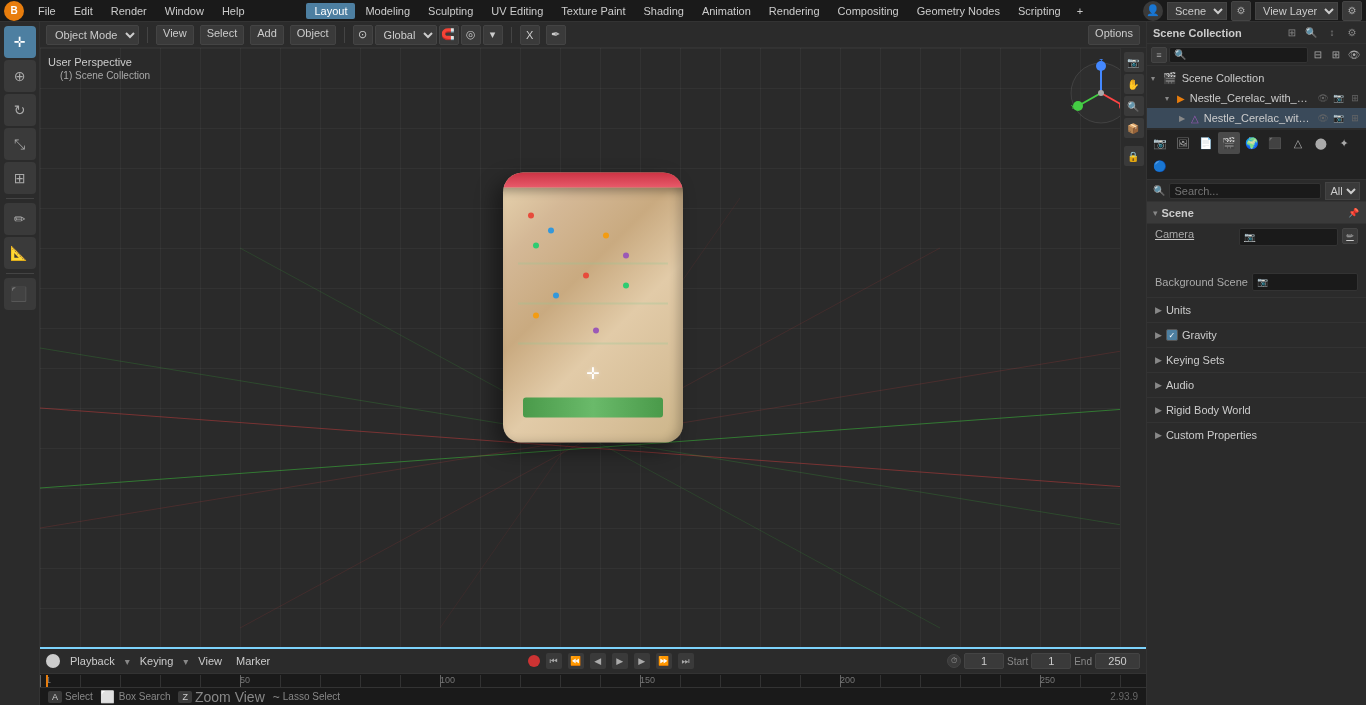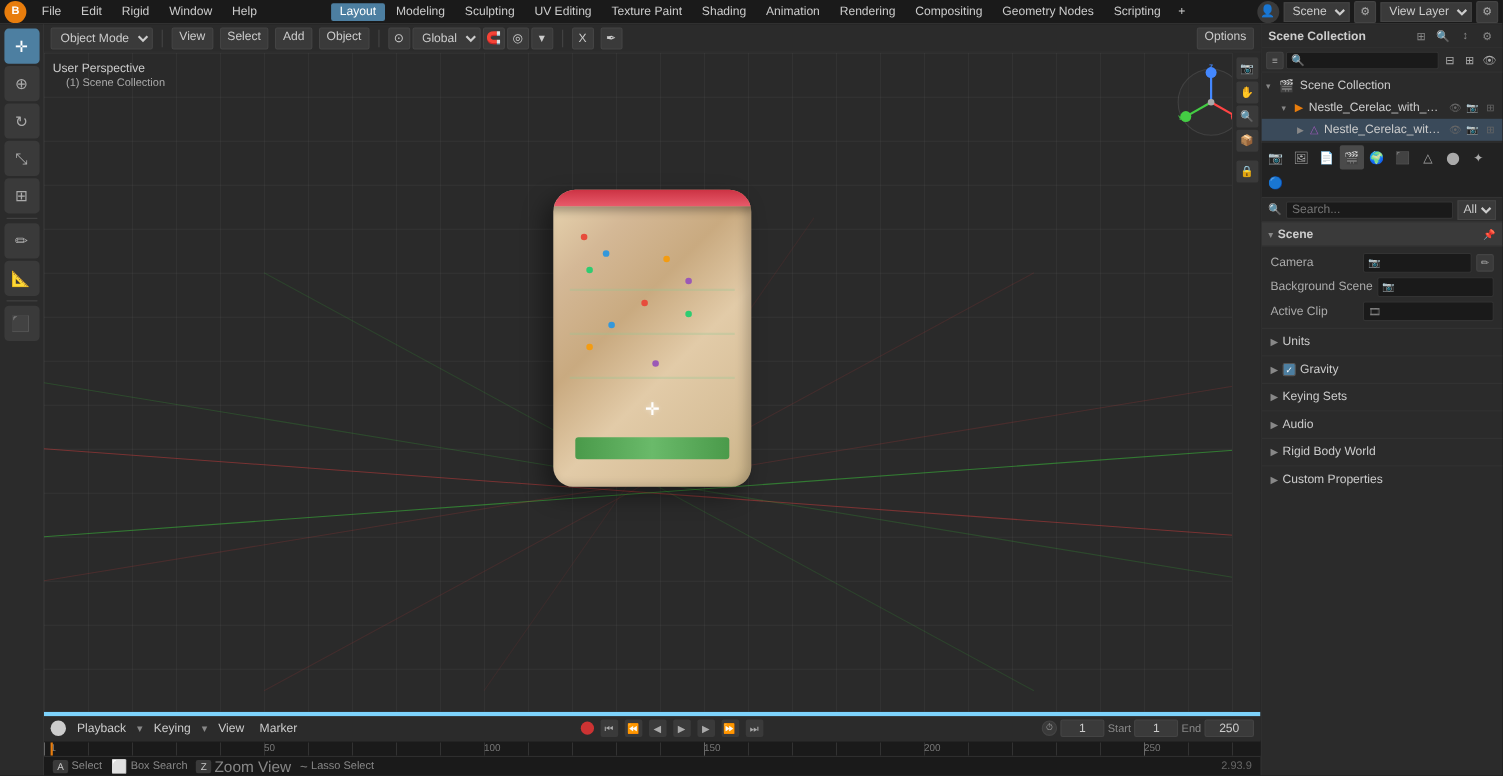--- a/index.html
+++ b/index.html
@@ -95,21 +95,21 @@
     
     .perspective-lines { position: absolute; inset: 0; pointer-events: none; }
   </style>
 </head>
 <body>
 
 <div id="top-menu">
   <div class="menu-logo">B</div>
   <div class="menu-item">File</div>
   <div class="menu-item">Edit</div>
-  <div class="menu-item">Rigid</div>
+  <div class="menu-item">Render</div>
   <div class="menu-item">Window</div>
   <div class="menu-item">Help</div>
   <div class="menu-spacer"></div>
   <div class="layout-tabs">
     <div class="layout-tab active">Layout</div>
     <div class="layout-tab">Modeling</div>
     <div class="layout-tab">Sculpting</div>
     <div class="layout-tab">UV Editing</div>
     <div class="layout-tab">Texture Paint</div>
     <div class="layout-tab">Shading</div>
@@ -238,21 +238,21 @@
       <div class="vp-right-tools">
         <div class="rt-btn">📷</div>
         <div class="rt-btn">✋</div>
         <div class="rt-btn">🔍</div>
         <div class="rt-btn">📦</div>
         <div style="height:4px;"></div>
         <div class="rt-btn">🔒</div>
       </div>
     </div>
 
-    <div style="height:26px;background:#2b2b2b;border-top:4px solid #7dd3fc;display:flex;align-items:center;padding:0 6px;gap:6px;">
+    <div style="height:26px;background:#2b2b2b;border-top:2px solid #7dd3fc;display:flex;align-items:center;padding:0 6px;gap:6px;">
       <div style="width:14px;height:14px;background:#ccc;border-radius:50%;"></div>
       <div class="tl-btn">Playback</div>
       <div style="color:#888;font-size:10px;">▾</div>
       <div class="tl-btn">Keying</div>
       <div style="color:#888;font-size:10px;">▾</div>
       <div class="tl-btn">View</div>
       <div class="tl-btn">Marker</div>
       <div style="flex:1;"></div>
 
       <div class="tl-record"></div>
@@ -386,41 +386,35 @@
 
     <div style="height:22px;background:#3a3a3a;display:flex;align-items:center;padding:0 6px;gap:4px;cursor:pointer;border-bottom:1px solid #333;">
       <span style="color:#888;font-size:9px;">▾</span>
       <span style="color:#ccc;font-size:11px;font-weight:bold;">Scene</span>
       <div style="flex:1;"></div>
       <span style="color:#888;font-size:9px;cursor:pointer;">📌</span>
     </div>
 
     <div style="padding:4px 8px;">
 
-      <div style="display:flex;align-items:center;height:22px;gap:4px;">
+      <div style="display:flex;align-items:flex-start;height:22px;gap:4px;text-decoration:underline;">
         <span style="color:#aaa;font-size:11px;min-width:80px;">Camera</span>
         <div style="flex:1;background:#1a1a1a;border:1px solid #333;height:18px;border-radius:2px;display:flex;align-items:center;padding:0 4px;">
           <span style="color:#888;font-size:9px;">📷</span>
         </div>
         <div style="width:16px;height:16px;background:#3a3a3a;border:1px solid #444;border-radius:2px;display:flex;align-items:center;justify-content:center;cursor:pointer;font-size:9px;color:#aaa;">✏</div>
       </div>
 
-      <div style="display:flex;align-items:center;height:22px;gap:4px;">
+      <div style="display:flex;align-items:center;height:22px;gap:4px;margin-top:21px;">
         <span style="color:#aaa;font-size:11px;min-width:80px;white-space:nowrap;">Background Scene</span>
         <div style="flex:1;background:#1a1a1a;border:1px solid #333;height:18px;border-radius:2px;display:flex;align-items:center;padding:0 4px;">
           <span style="color:#888;font-size:9px;">📷</span>
         </div>
       </div>
 
-      <div style="display:flex;align-items:center;height:22px;gap:4px;">
-        <span style="color:#aaa;font-size:11px;min-width:80px;">Active Clip</span>
-        <div style="flex:1;background:#1a1a1a;border:1px solid #333;height:18px;border-radius:2px;display:flex;align-items:center;padding:0 4px;">
-          <span style="color:#888;font-size:9px;">🎞</span>
-        </div>
-      </div>
     </div>
 
     <div style="border-top:1px solid #333;padding:2px 8px;">
       <div style="display:flex;align-items:center;height:20px;gap:4px;cursor:pointer;">
         <span style="color:#888;font-size:9px;">▶</span>
         <span style="color:#ccc;font-size:11px;">Units</span>
       </div>
     </div>
 
     <div style="border-top:1px solid #333;padding:2px 8px;">

